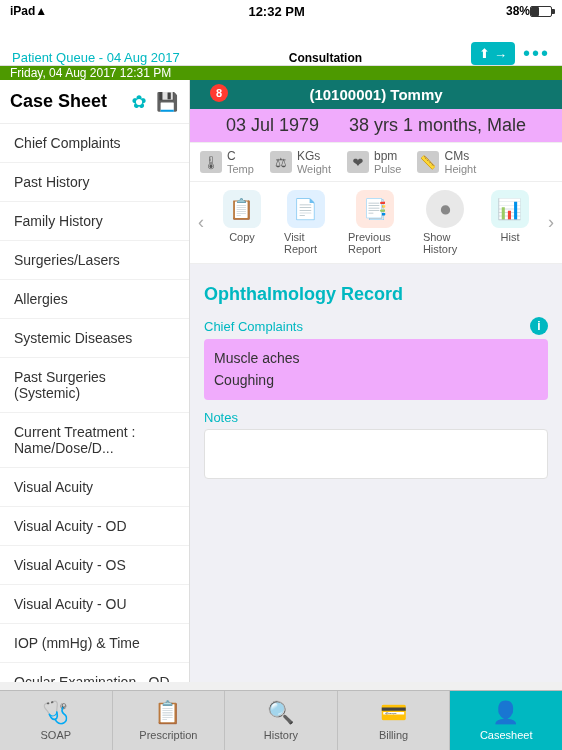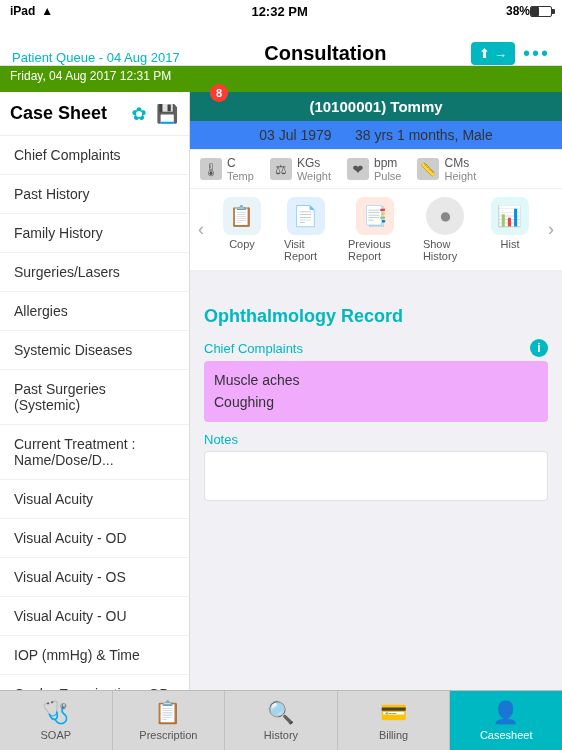--- a/index.html
+++ b/index.html
@@ -17,21 +17,21 @@
     .status-bar {
       height: 22px;
       background: #fff;
       display: flex;
       align-items: center;
       justify-content: space-between;
       padding: 0 10px;
       font-size: 12px;
       font-weight: 600;
     }
-    .status-left { display: flex; align-items: center; gap: 6px; }
+    .status-left { display: flex; align-items: center; gap: 0; }
     .status-right { display: flex; align-items: center; gap: 0; }
     .battery-icon {
       width: 22px; height: 11px; border: 1.5px solid #333; border-radius: 2px; position: relative;
       display: inline-block;
     }
     .battery-icon::after {
       content: '';
       position: absolute; right: -4px; top: 2.5px;
       width: 2.5px; height: 5px; background: #333; border-radius: 0 1px 1px 0;
     }
@@ -42,41 +42,41 @@
     
     .nav-bar {
       height: 44px;
       background: #fff;
       display: flex;
       align-items: flex-end;
       justify-content: space-between;
       padding: 0 12px;
       border-bottom: 1px solid #ddd;
     }
-    .nav-title { font-size: 20px; font-weight: 600; color: #000; }
+    .nav-title { font-size: 12px; font-weight: 600; color: #000; }
     .nav-right { display: flex; gap: 8px; align-items: center; }
     .nav-right-box {
       background: #00b8c1;
       color: #fff;
       border-radius: 4px;
       padding: 4px 8px;
       font-size: 13px;
       display: flex; align-items: center; gap: 4px;
     }
     .nav-dots { color: #00b8c1; font-size: 20px; letter-spacing: 2px; }
 
     
     .datetime-bar {
       background: #4d9900;
       color: #fff;
       font-size: 12px;
       padding: 3px 10px;
-      height: 26px;
-      display: flex;
-      align-items: flex-start;
+      height: 14px;
+      display: flex;
+      align-items: center;
     }
 
     
     .main-layout {
       display: flex;
       height: calc(750px - 22px - 44px - 22px - 60px);
     }
 
     
     .sidebar {
@@ -132,24 +132,24 @@
     
     .patient-header {
       background: #0f766e;
       color: #fff;
       text-align: center;
       padding: 6px;
       font-size: 15px;
       font-weight: 600;
     }
     .patient-dob-row {
-      background: #3b82f6;
+      background: #f0abfc;
       text-align: center;
       padding: 6px;
-      font-size: 14px;
+      font-size: 18px;
       color: #333;
       border-bottom: 1px solid #eee;
     }
 
     
     .vitals-row {
       display: flex;
       background: #fff;
       border-bottom: 1px solid #eee;
       padding: 6px 10px;
@@ -213,21 +213,20 @@
     }
     .action-copy .action-icon-box { background: #e8f4f8; color: #4a9cc7; }
     .action-visit .action-icon-box { background: #e0f0ff; color: #3a7fc1; }
     .action-prev .action-icon-box { background: #ffe8e0; color: #d05030; }
     .action-show .action-icon-box { background: #f0f0f0; color: #888; border-radius: 50%; width: 38px; height: 38px; }
     .action-hist .action-icon-box { background: #e0f8f8; color: #00a0a8; }
 
     
     .record-area {
       padding: 20px 14px;
-      margin-top: 15px;
     }
     .record-title {
       font-size: 18px;
       font-weight: 600;
       color: #00b8c1;
       margin-bottom: 12px;
     }
     .section-header {
       display: flex;
       align-items: center;

